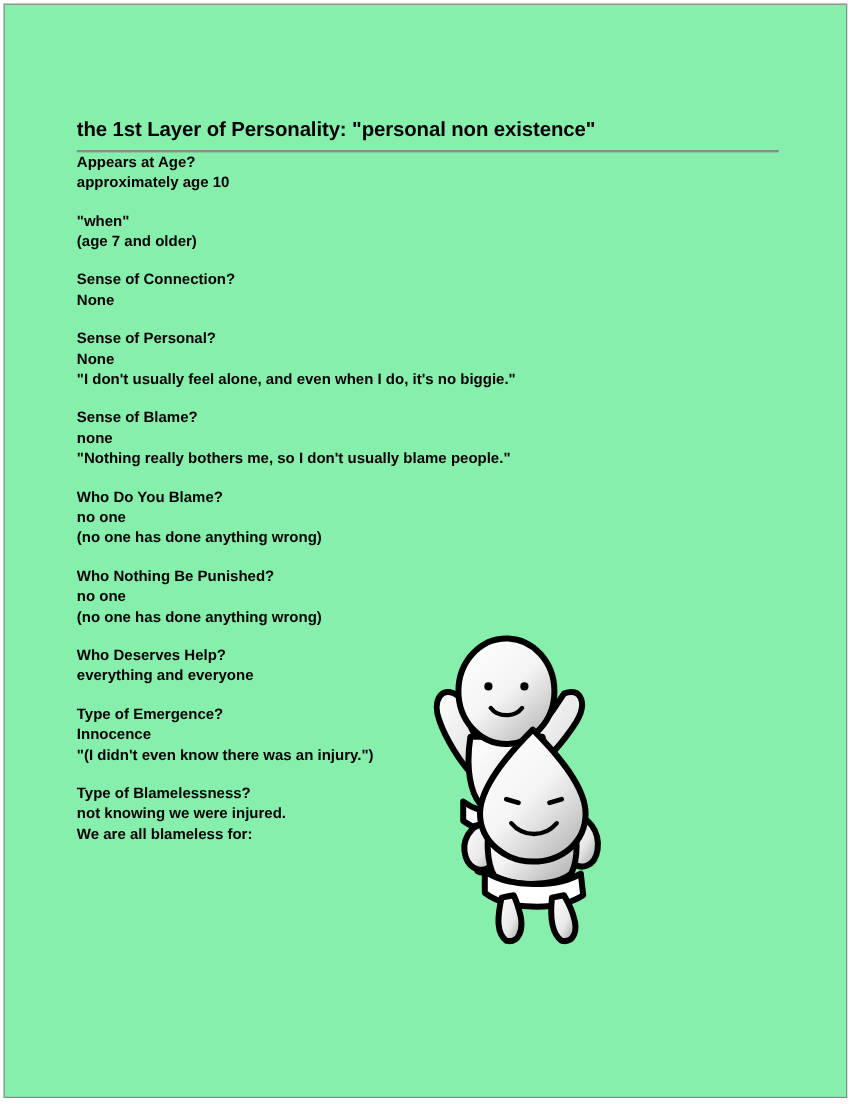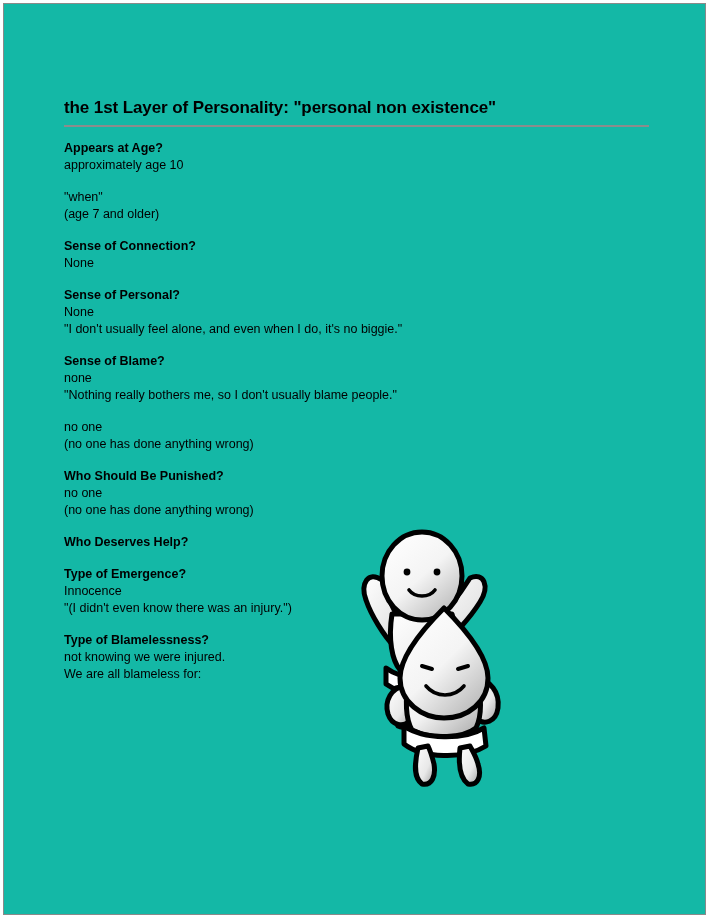--- a/index.html
+++ b/index.html
@@ -13,21 +13,21 @@
     font-family: "Liberation Sans", sans-serif;
     color: #000000;
     overflow: hidden;
   }
   .page {
     position: absolute;
     left: 3px;
     top: 3px;
     width: 703px;
     height: 912px;
-    background: #14b8a6;
+    background: #86efac;
     border: 1px solid #8a8a8a;
     box-sizing: border-box;
   }
   .content {
     position: absolute;
     left: 60px;
     top: 94px;
     width: 590px;
   }
   .doc-title {
@@ -37,39 +37,38 @@
     color: #000;
     white-space: nowrap;
   }
   .title-rule {
     margin-top: 7px;
     width: 585px;
     height: 2px;
     background: #8c8c8c;
   }
   .sections {
-    margin-top: 13px;
     position: relative;
     z-index: 2;
   }
   .section {
     margin-bottom: 15px;
   }
   .section:last-child {
     margin-bottom: 0;
   }
   .sec-heading {
     font-size: 12.5px;
     font-weight: bold;
     line-height: 17px;
     white-space: nowrap;
   }
   .sec-line {
     font-size: 12.5px;
-    font-weight: normal;
+    font-weight: bold;
     line-height: 17px;
     white-space: nowrap;
   }
   .figure {
     position: absolute;
     left: 348px;
     top: 524px;
     width: 165px;
     height: 262px;
     z-index: 1;
@@ -108,30 +107,32 @@
           <div class="sec-heading">Sense of Personal?</div>
           <div class="sec-line">None</div>
           <div class="sec-line">"I don't usually feel alone, and even when I do, it's no biggie."</div>
         </div>
         <div class="section">
           <div class="sec-heading">Sense of Blame?</div>
           <div class="sec-line">none</div>
           <div class="sec-line">"Nothing really bothers me, so I don't usually blame people."</div>
         </div>
         <div class="section">
+          <div class="sec-heading">Who Do You Blame?</div>
           <div class="sec-line">no one</div>
           <div class="sec-line">(no one has done anything wrong)</div>
         </div>
         <div class="section">
-          <div class="sec-heading">Who Should Be Punished?</div>
+          <div class="sec-heading">Who Nothing Be Punished?</div>
           <div class="sec-line">no one</div>
           <div class="sec-line">(no one has done anything wrong)</div>
         </div>
         <div class="section">
           <div class="sec-heading">Who Deserves Help?</div>
+          <div class="sec-line">everything and everyone</div>
         </div>
         <div class="section">
           <div class="sec-heading">Type of Emergence?</div>
           <div class="sec-line">Innocence</div>
           <div class="sec-line">"(I didn't even know there was an injury.")</div>
         </div>
         <div class="section">
           <div class="sec-heading">Type of Blamelessness?</div>
           <div class="sec-line">not knowing we were injured.</div>
           <div class="sec-line">We are all blameless for:</div>

